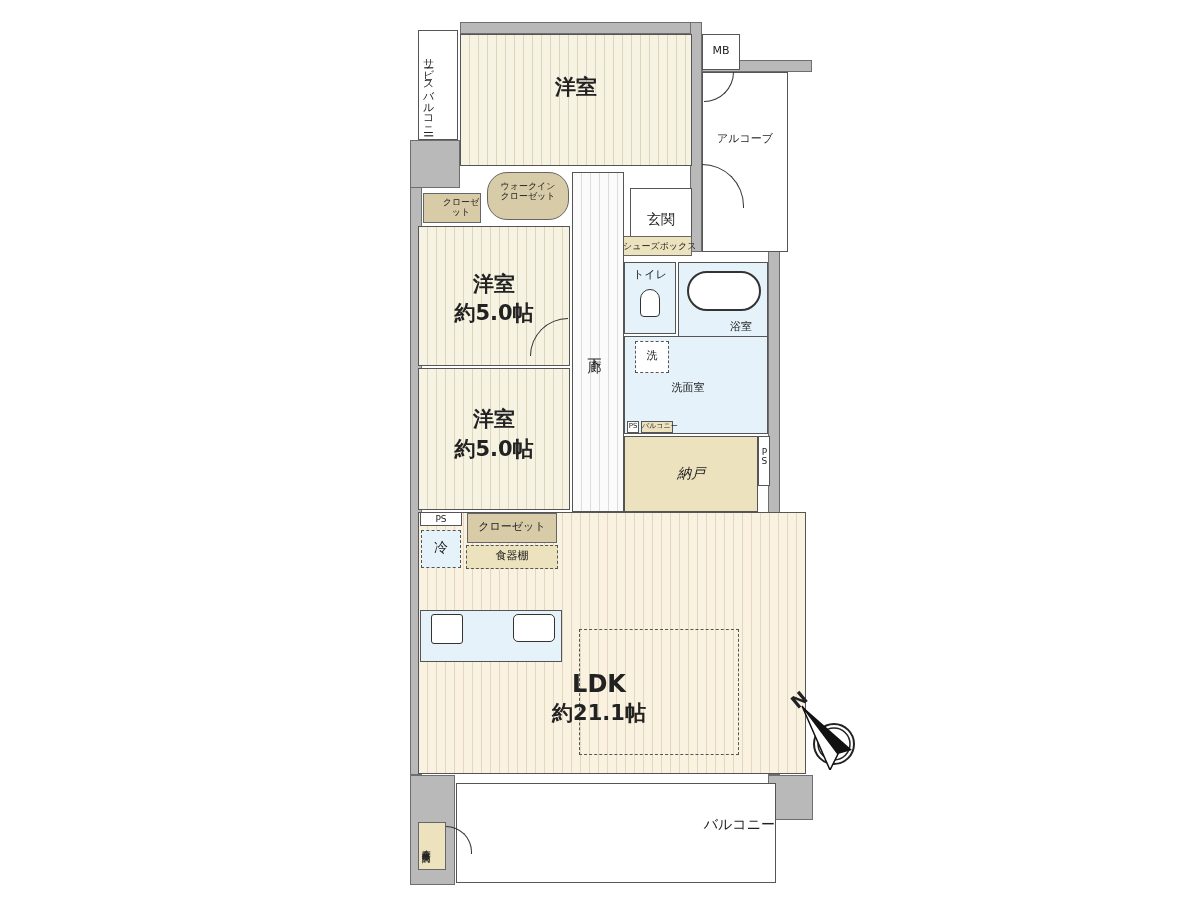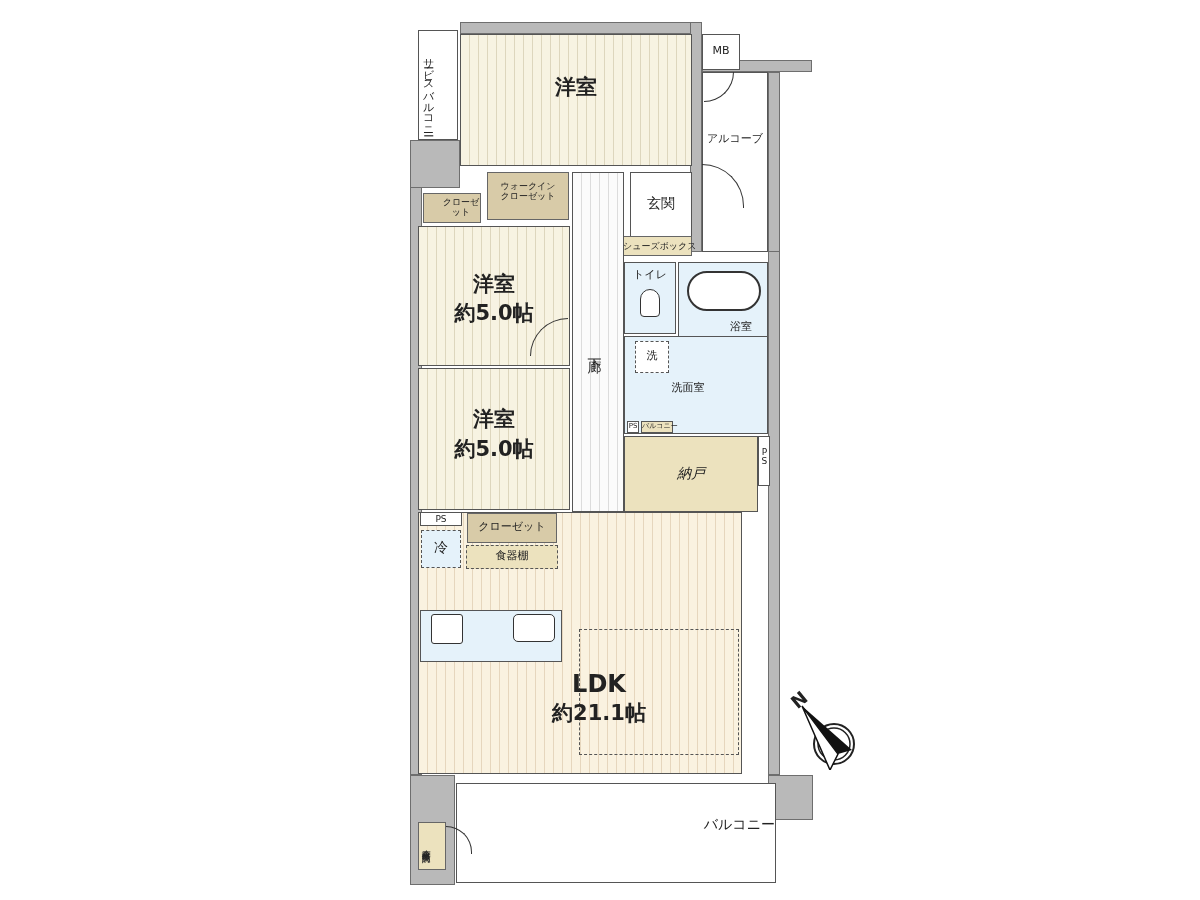--- a/index.html
+++ b/index.html
@@ -41,35 +41,35 @@
 </div>
 
 <div class="abs room wood" style="left:460px;top:34px;width:232px;height:132px;">
   <div class="lbl big" style="left:0;right:0;top:40px;">洋室</div>
 </div>
 
 <div class="abs room white" style="left:702px;top:34px;width:38px;height:36px;">
   <div class="lbl sm" style="left:0;right:0;top:10px;">MB</div>
 </div>
 
-<div class="abs room white" style="left:702px;top:72px;width:66px;height:180px;">
+<div class="abs room white" style="left:702px;top:72px;width:86px;height:180px;">
   <div class="lbl sm" style="left:0;right:0;top:60px;">アルコーブ</div>
 </div>
 <div class="door" style="left:702px;top:164px;width:42px;height:44px;border-radius:0 44px 0 0;border-left:none;border-bottom:none;"></div>
 <div class="door" style="left:704px;top:72px;width:30px;height:30px;border-radius:0 0 30px 0;border-top:none;border-left:none;"></div>
 
-<div class="abs tan" style="left:487px;top:172px;width:82px;height:48px;">
+<div class="abs tan" style="left:487px;top:172px;width:82px;height:48px;border-radius:20px;">
   <div class="lbl xs" style="left:0;right:0;top:8px;white-space:normal;padding:0 8px;">ウォークインクローゼット</div>
 </div>
 
 <div class="abs tan" style="left:423px;top:193px;width:58px;height:30px;">
   <div class="lbl xs" style="left:18px;right:0;top:3px;white-space:normal;">クローゼット</div>
 </div>
 
-<div class="abs room white" style="left:630px;top:172px;width:62px;height:68px;">
+<div class="abs room white" style="left:630px;top:188px;width:62px;height:68px;">
   <div class="lbl mid" style="left:0;right:0;top:22px;">玄関</div>
 </div>
 
 <div class="abs tan2" style="left:622px;top:236px;width:70px;height:20px;border:1.5px solid #666;">
   <div class="lbl xs" style="left:0;right:0;top:4px;">シューズボックス</div>
 </div>
 
 <div class="abs room hall" style="left:572px;top:172px;width:52px;height:340px;">
   <div class="lbl mid vert" style="left:14px;top:175px;">廊下</div>
 </div>
@@ -109,21 +109,21 @@
   </div>
 </div>
 
 <div class="abs room tan2" style="left:624px;top:436px;width:134px;height:76px;">
   <div class="lbl mid" style="left:0;right:0;top:28px;font-style:italic;">納戸</div>
 </div>
 <div class="abs white" style="left:758px;top:436px;width:12px;height:50px;border:1px solid #555;">
   <div class="lbl xs vert" style="left:0;top:10px;">PS</div>
 </div>
 
-<div class="abs room wood2" style="left:418px;top:512px;width:324px;height:262px;">
+<div class="abs room wood2" style="left:418px;top:512px;width:388px;height:262px;">
   <div class="abs dash" style="left:160px;top:116px;width:160px;height:126px;"></div>
   <div class="lbl big" style="left:130px;top:158px;width:100px;font-size:24px;">LDK</div>
   <div class="lbl big" style="left:115px;top:188px;width:130px;">約21.1帖</div>
 </div>
 
 <div class="abs white" style="left:420px;top:512px;width:42px;height:14px;border:1px solid #555;">
   <div class="lbl xs" style="left:0;right:0;top:1px;">PS</div>
 </div>
 <div class="abs tan" style="left:467px;top:513px;width:90px;height:30px;">
   <div class="lbl sm" style="left:0;right:0;top:7px;">クローゼット</div>

